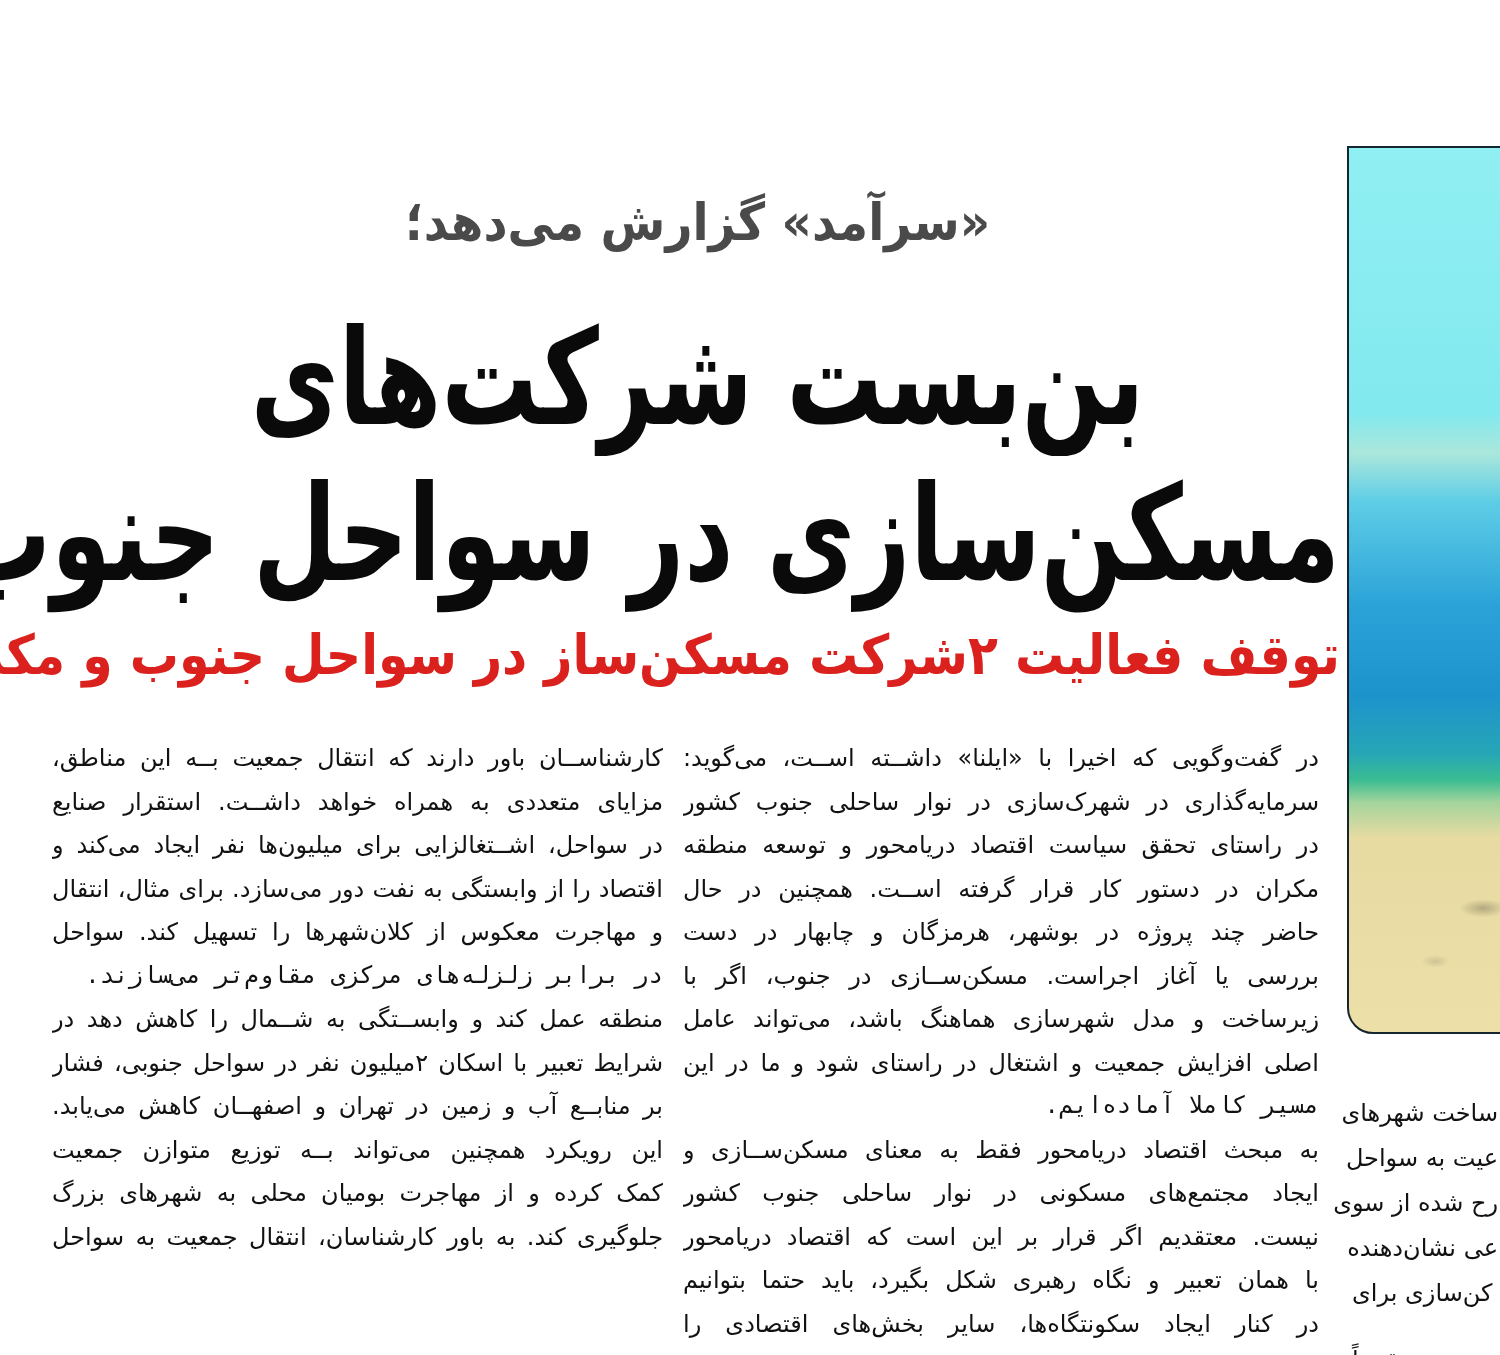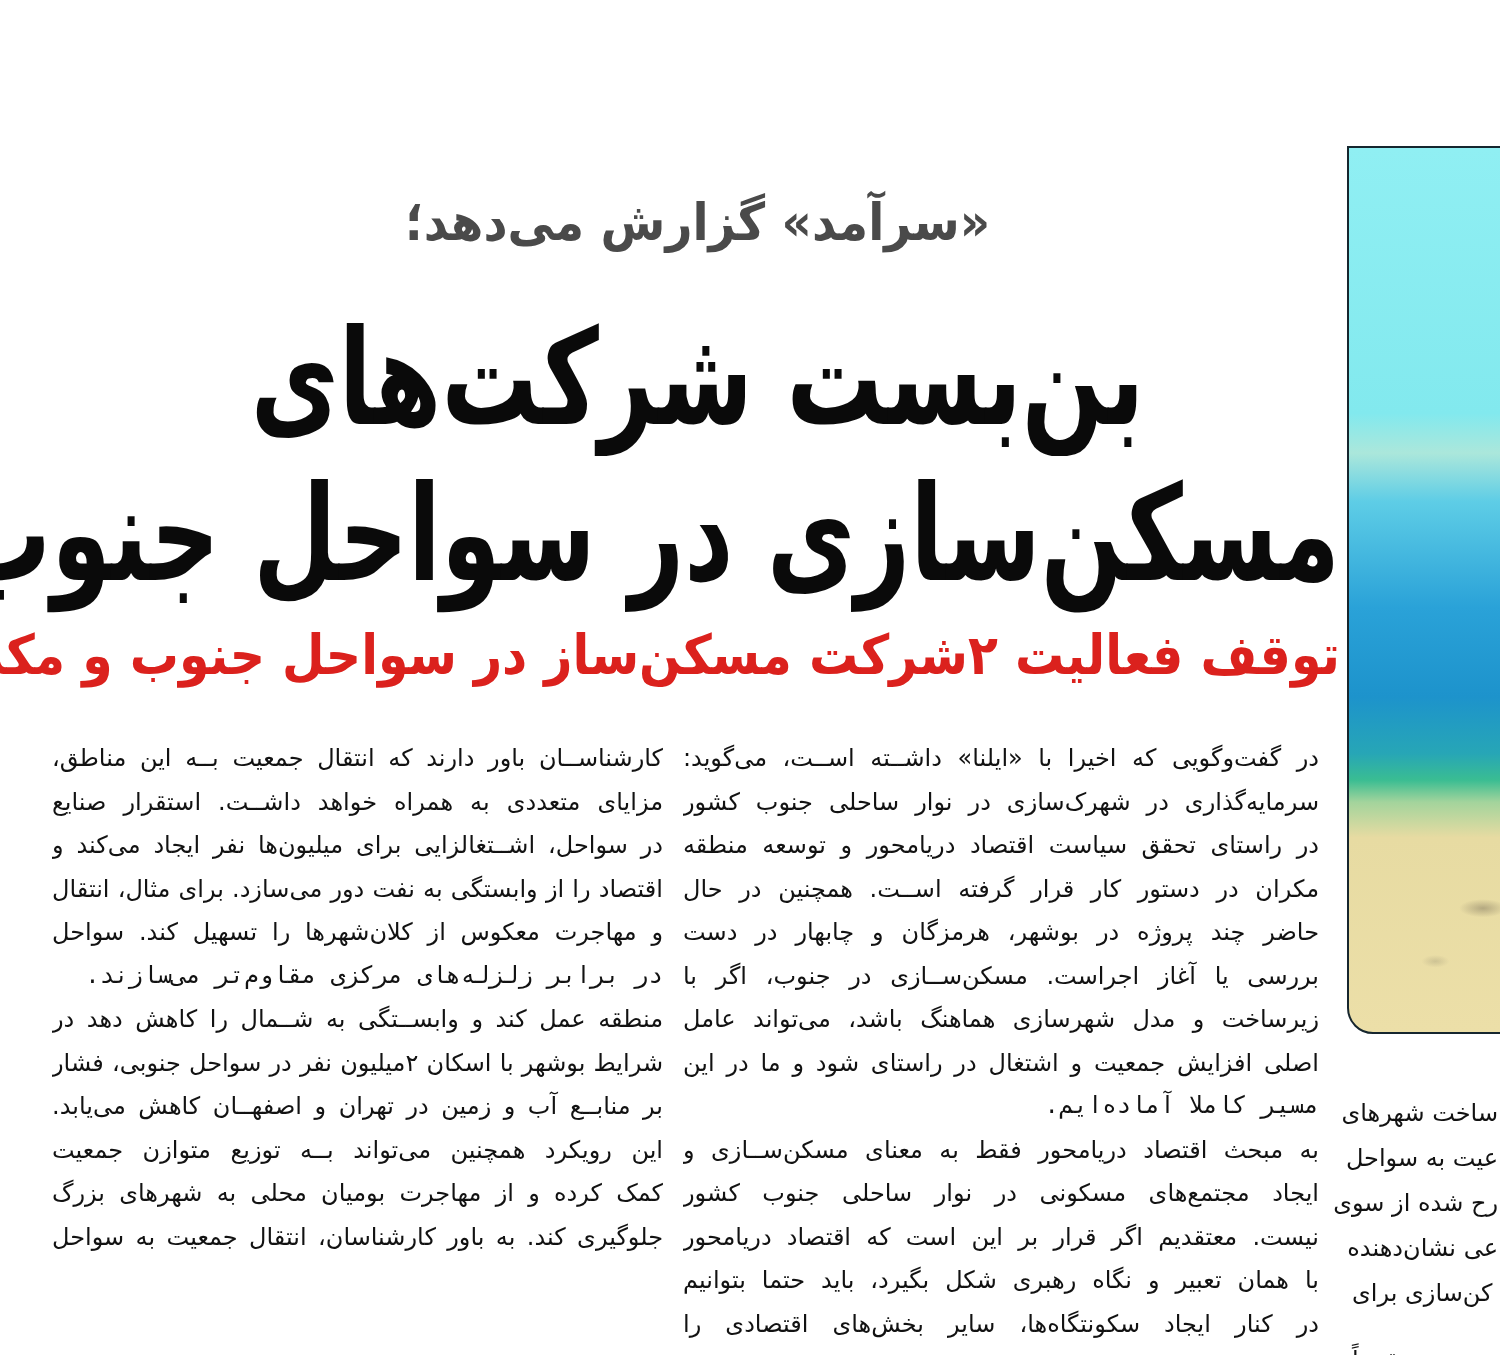--- a/index.html
+++ b/index.html
@@ -149,21 +149,21 @@
   </div>
 
   <div class="col col-left">
     <div class="bline">کارشناســان باور دارند که انتقال جمعیت بــه این مناطق،</div>
     <div class="bline">مزایای متعددی به همراه خواهد داشــت. استقرار صنایع</div>
     <div class="bline">در سواحل، اشــتغالزایی برای میلیون‌ها نفر ایجاد می‌کند و</div>
     <div class="bline">اقتصاد را از وابستگی به نفت دور می‌سازد. برای مثال، انتقال</div>
     <div class="bline">و مهاجرت معکوس از کلان‌شهرها را تسهیل کند. سواحل</div>
     <div class="bline end">در برابر زلزله‌های مرکزی مقاوم‌تر می‌سازند.</div>
     <div class="bline">منطقه عمل کند و وابســتگی به شــمال را کاهش دهد در</div>
-    <div class="bline">شرایط بوشهر با اسکان ۲میلیون نفر در سواحل جنوبی، فشار</div>
+    <div class="bline">شرایط تعبیر با اسکان ۲میلیون نفر در سواحل جنوبی، فشار</div>
     <div class="bline">بر منابــع آب و زمین در تهران و اصفهــان کاهش می‌یابد.</div>
     <div class="bline">این رویکرد همچنین می‌تواند بــه توزیع متوازن جمعیت</div>
     <div class="bline">کمک کرده و از مهاجرت بومیان محلی به شهرهای بزرگ</div>
     <div class="bline">جلوگیری کند. به باور کارشناسان، انتقال جمعیت به سواحل</div>
   </div>
 
   <div class="photo"></div>
 
   <div class="edge-col">
     <div class="frag">ساخت شهرهای</div>

